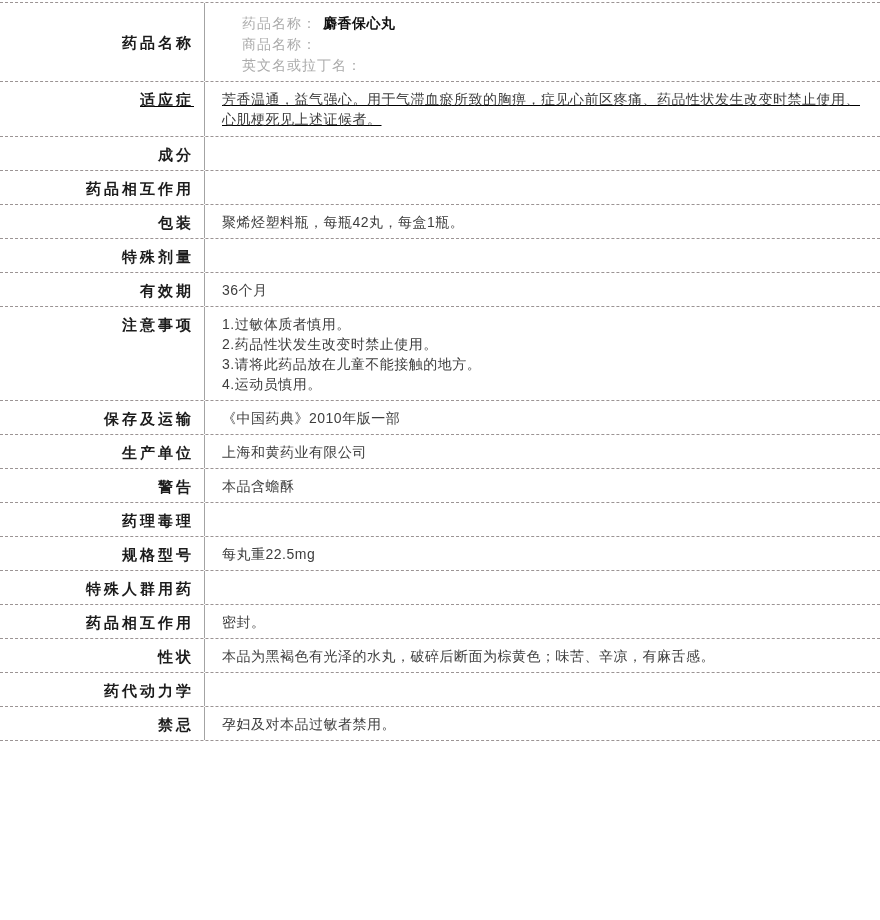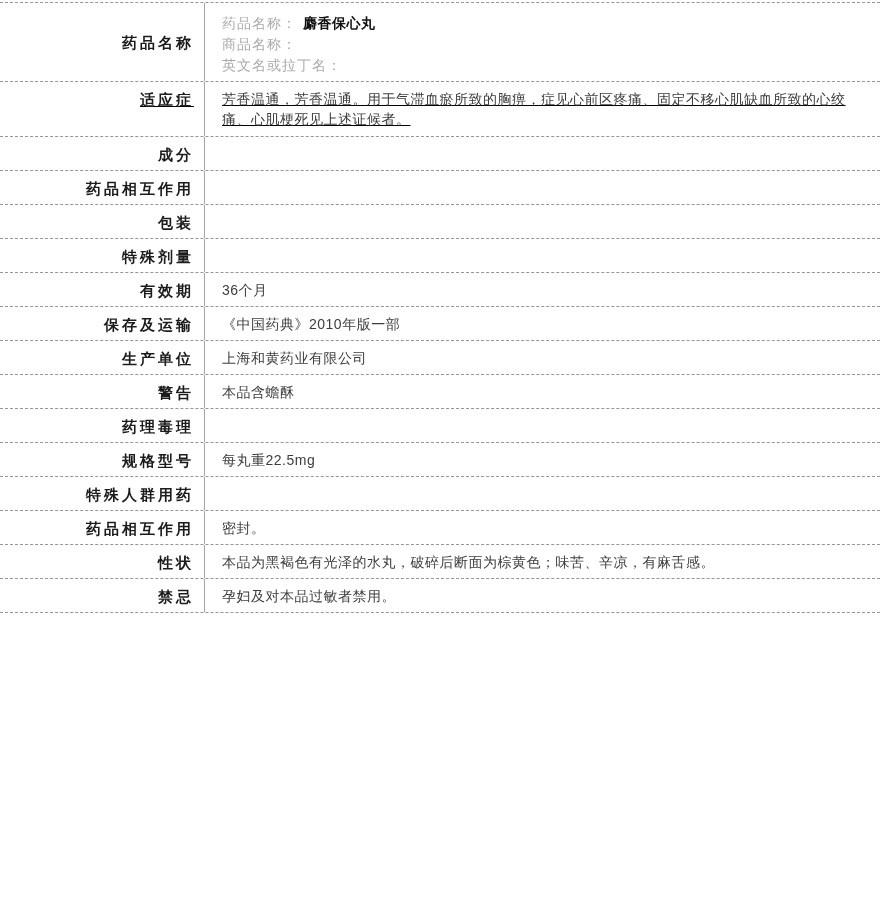--- a/index.html
+++ b/index.html
@@ -45,21 +45,21 @@
   }
   
   .name-row { min-height: 78px; }
   .name-row .label-cell {
     display: flex;
     align-items: center;
     justify-content: flex-end;
     padding-top: 0; padding-bottom: 0; text-align: center;
   }
   .name-row .value-cell { padding-top: 10px; white-space: normal; }
-  .name-line { line-height: 21px; }
+  .name-line { line-height: 21px; margin-left: 20px; }
   .muted { color: #ababab; letter-spacing: 1px; }
   .drug-name { color: #111111; font-weight: bold; margin-left: 6px; }
   .tall-row { min-height: 94px; }
   .two-line-row { min-height: 55px; text-decoration: underline; }
 </style>
 </head>
 <body>
 
 <div class="page">
   <div class="drug-table">
@@ -68,47 +68,55 @@
       <div class="cell label-cell">药品名称</div>
       <div class="cell value-cell">
         <div class="name-line"><span class="muted">药品名称：</span><span class="drug-name">麝香保心丸</span></div>
         <div class="name-line"><span class="muted">商品名称：</span><span class="drug-name"></span></div>
         <div class="name-line"><span class="muted">英文名或拉丁名：</span><span class="drug-name"></span></div>
       </div>
     </div>
 
     <div class="row two-line-row">
       <div class="cell label-cell">适应症</div>
-      <div class="cell value-cell">芳香温通，芳香温通。用于气滞血瘀所致的胸痹，症见心前区疼痛、固定不移心肌缺血所致的心绞痛、心肌梗死见上述证候者。</div>
+      <div class="cell value-cell">芳香温通，益气强心。用于气滞血瘀所致的胸痹，症见心前区疼痛、药品性状发生改变时禁止使用、心肌梗死见上述证候者。</div>
     </div>
 
     <div class="row">
       <div class="cell label-cell">成分</div>
     </div>
 
     <div class="row">
       <div class="cell label-cell">药品相互作用</div>
       <div class="cell value-cell"></div>
     </div>
 
     <div class="row">
       <div class="cell label-cell">包装</div>
+      <div class="cell value-cell">聚烯烃塑料瓶，每瓶42丸，每盒1瓶。</div>
     </div>
 
     <div class="row">
       <div class="cell label-cell">特殊剂量</div>
       <div class="cell value-cell"></div>
     </div>
 
     <div class="row">
       <div class="cell label-cell">有效期</div>
       <div class="cell value-cell">36个月</div>
     </div>
 
 
+    <div class="row tall-row">
+      <div class="cell label-cell">注意事项</div>
+      <div class="cell value-cell">1.过敏体质者慎用。
+2.药品性状发生改变时禁止使用。
+3.请将此药品放在儿童不能接触的地方。
+4.运动员慎用。</div>
+    </div>
 
 
     <div class="row">
       <div class="cell label-cell">保存及运输</div>
       <div class="cell value-cell">《中国药典》2010年版一部</div>
     </div>
 
     <div class="row">
       <div class="cell label-cell">生产单位</div>
       <div class="cell value-cell">上海和黄药业有限公司</div>
@@ -137,20 +145,24 @@
     <div class="row">
       <div class="cell label-cell">药品相互作用</div>
       <div class="cell value-cell">密封。</div>
     </div>
 
     <div class="row">
       <div class="cell label-cell">性状</div>
       <div class="cell value-cell">本品为黑褐色有光泽的水丸，破碎后断面为棕黄色；味苦、辛凉，有麻舌感。</div>
     </div>
 
+    <div class="row">
+      <div class="cell label-cell">药代动力学</div>
+      <div class="cell value-cell"></div>
+    </div>
 
     <div class="row">
       <div class="cell label-cell">禁忌</div>
       <div class="cell value-cell">孕妇及对本品过敏者禁用。</div>
     </div>
 
   </div>
 </div>
 
 </body></html>

